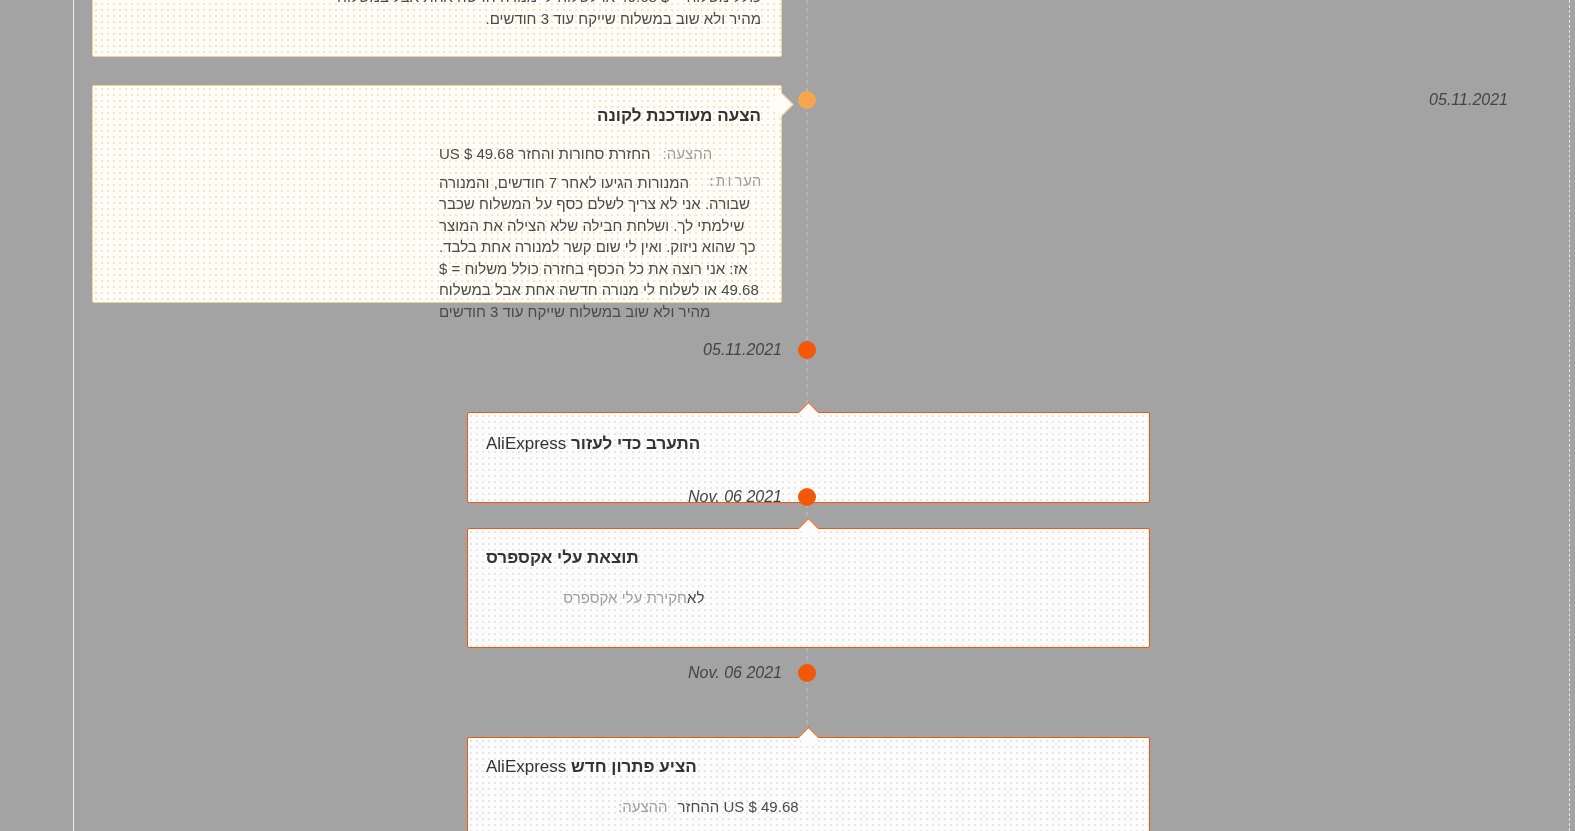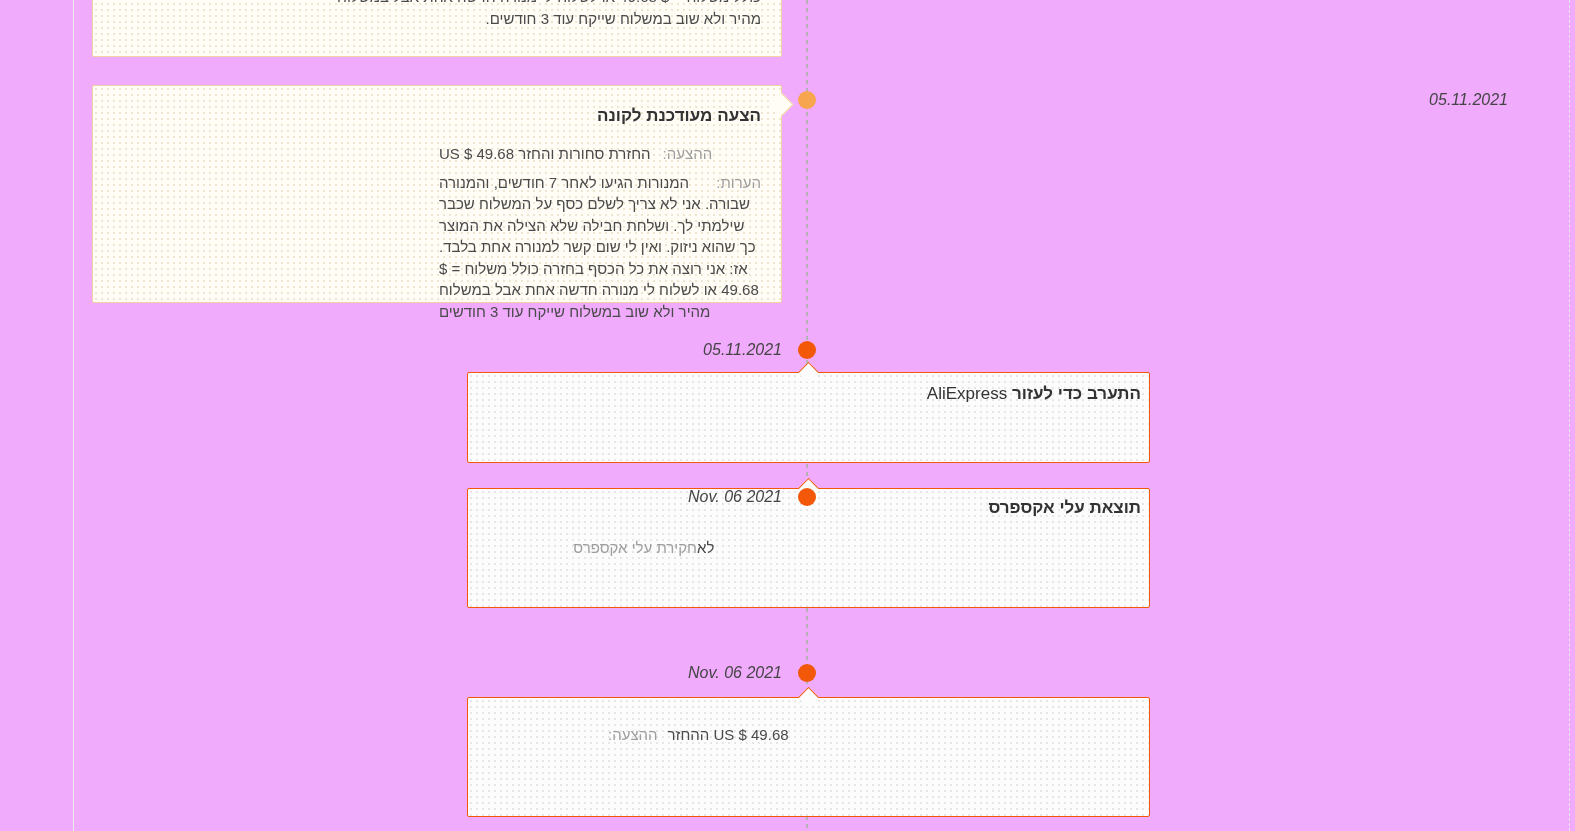--- a/index.html
+++ b/index.html
@@ -1,17 +1,17 @@
 <!DOCTYPE html>
 <html><head>
 <meta charset="utf-8">
 <style>
   html,body{margin:0;padding:0;background:#fff;}
   #stage{
-    position:relative;width:1575px;height:831px;overflow:hidden;background:#f0abfc;
+    position:relative;width:1575px;height:831px;overflow:hidden;background:#a3a3a3;
     font-family:"Liberation Sans","DejaVu Sans",sans-serif;color:#4a4a4a;
   }
   .container-frame{
     position:absolute;left:73px;top:0;width:1495px;height:831px;
     border-left:1px solid #ededed;border-right:1px dashed #e7e7e7;
   }
   .timeline-line{
     position:absolute;left:806px;top:0;width:2px;height:831px;
     background:repeating-linear-gradient(to bottom,#b3b3b3 0 4px,transparent 4px 8px);
   }
@@ -42,36 +42,36 @@
     position:absolute;right:-9px;top:10px;width:16px;height:16px;background:#fffdf6;
     border-top:1px solid #f0d3a0;border-right:1px solid #f0d3a0;
     transform:rotate(45deg);z-index:4;
   }
   .notch-up{
     position:absolute;left:333px;top:-8px;width:14px;height:14px;background:#fcfcfc;
     border-top:1px solid #f25807;border-left:1px solid #f25807;
     transform:rotate(45deg);z-index:4;
   }
   .card-title{
-    font-size:17px;font-weight:700;color:#333;text-align:right;line-height:22px;
+    font-size:17px;font-weight:700;color:#333;text-align:left;line-height:22px;
   }
   .title-latin{font-weight:400;}
   .content-col{
     position:absolute;right:20px;width:322px;text-align:left;direction:rtl;
   }
   .row{font-size:15px;line-height:21.5px;color:#4a4a4a;}
   .row.oneline{white-space:nowrap;margin-bottom:7px;}
   .lbl{color:#9e9e9e;}
   .lbl.inline{margin-left:12px;}
-  .lbl.fl{float:right;margin-left:12px;}
+  .lbl.fl{float:right;margin-left:12px;font-family:Liberation Mono, monospace;}
   .cut-lines{
     position:absolute;right:20px;bottom:27px;left:20px;text-align:right;direction:rtl;
     font-size:15px;line-height:21.5px;color:#4a4a4a;white-space:nowrap;
   }
-  .pad-card{padding:8px;}
+  .pad-card{padding:18px;margin-top:40px;}
   .c3-title{margin-top:2px;}
   .result-row{
     display:flex;direction:rtl;margin-top:18px;font-size:15px;line-height:21px;
   }
   .result-value{min-width:444px;text-align:left;color:#4a4a4a;}
   .result-label{color:#9e9e9e;text-align:left;}
   .offer-ltr{
     direction:ltr;text-align:left;margin-left:132px;margin-top:18px;
     font-size:15px;line-height:21px;white-space:nowrap;
   }
@@ -130,18 +130,22 @@
       <span class="result-value">לא</span>
       <span class="result-label">חקירת עלי אקספרס</span>
     </div>
   </div>
 
   <div class="date" style="right:793px;top:664px;">Nov. 06 2021</div>
   <div class="dot active" style="left:798px;top:664px;"></div>
 
   <div class="card mid-card pad-card" style="top:697px;height:120px;">
     <div class="notch-up"></div>
+    <div class="card-title">
+      <span>הציע פתרון חדש</span>
+      <span class="title-latin">AliExpress</span>
+    </div>
     <div class="offer-ltr">
       <span class="lbl" dir="rtl">ההצעה:</span><span dir="ltr">ההחזר US $ 49.68</span>
     </div>
   </div>
 
 </div>
 
 </body></html>

